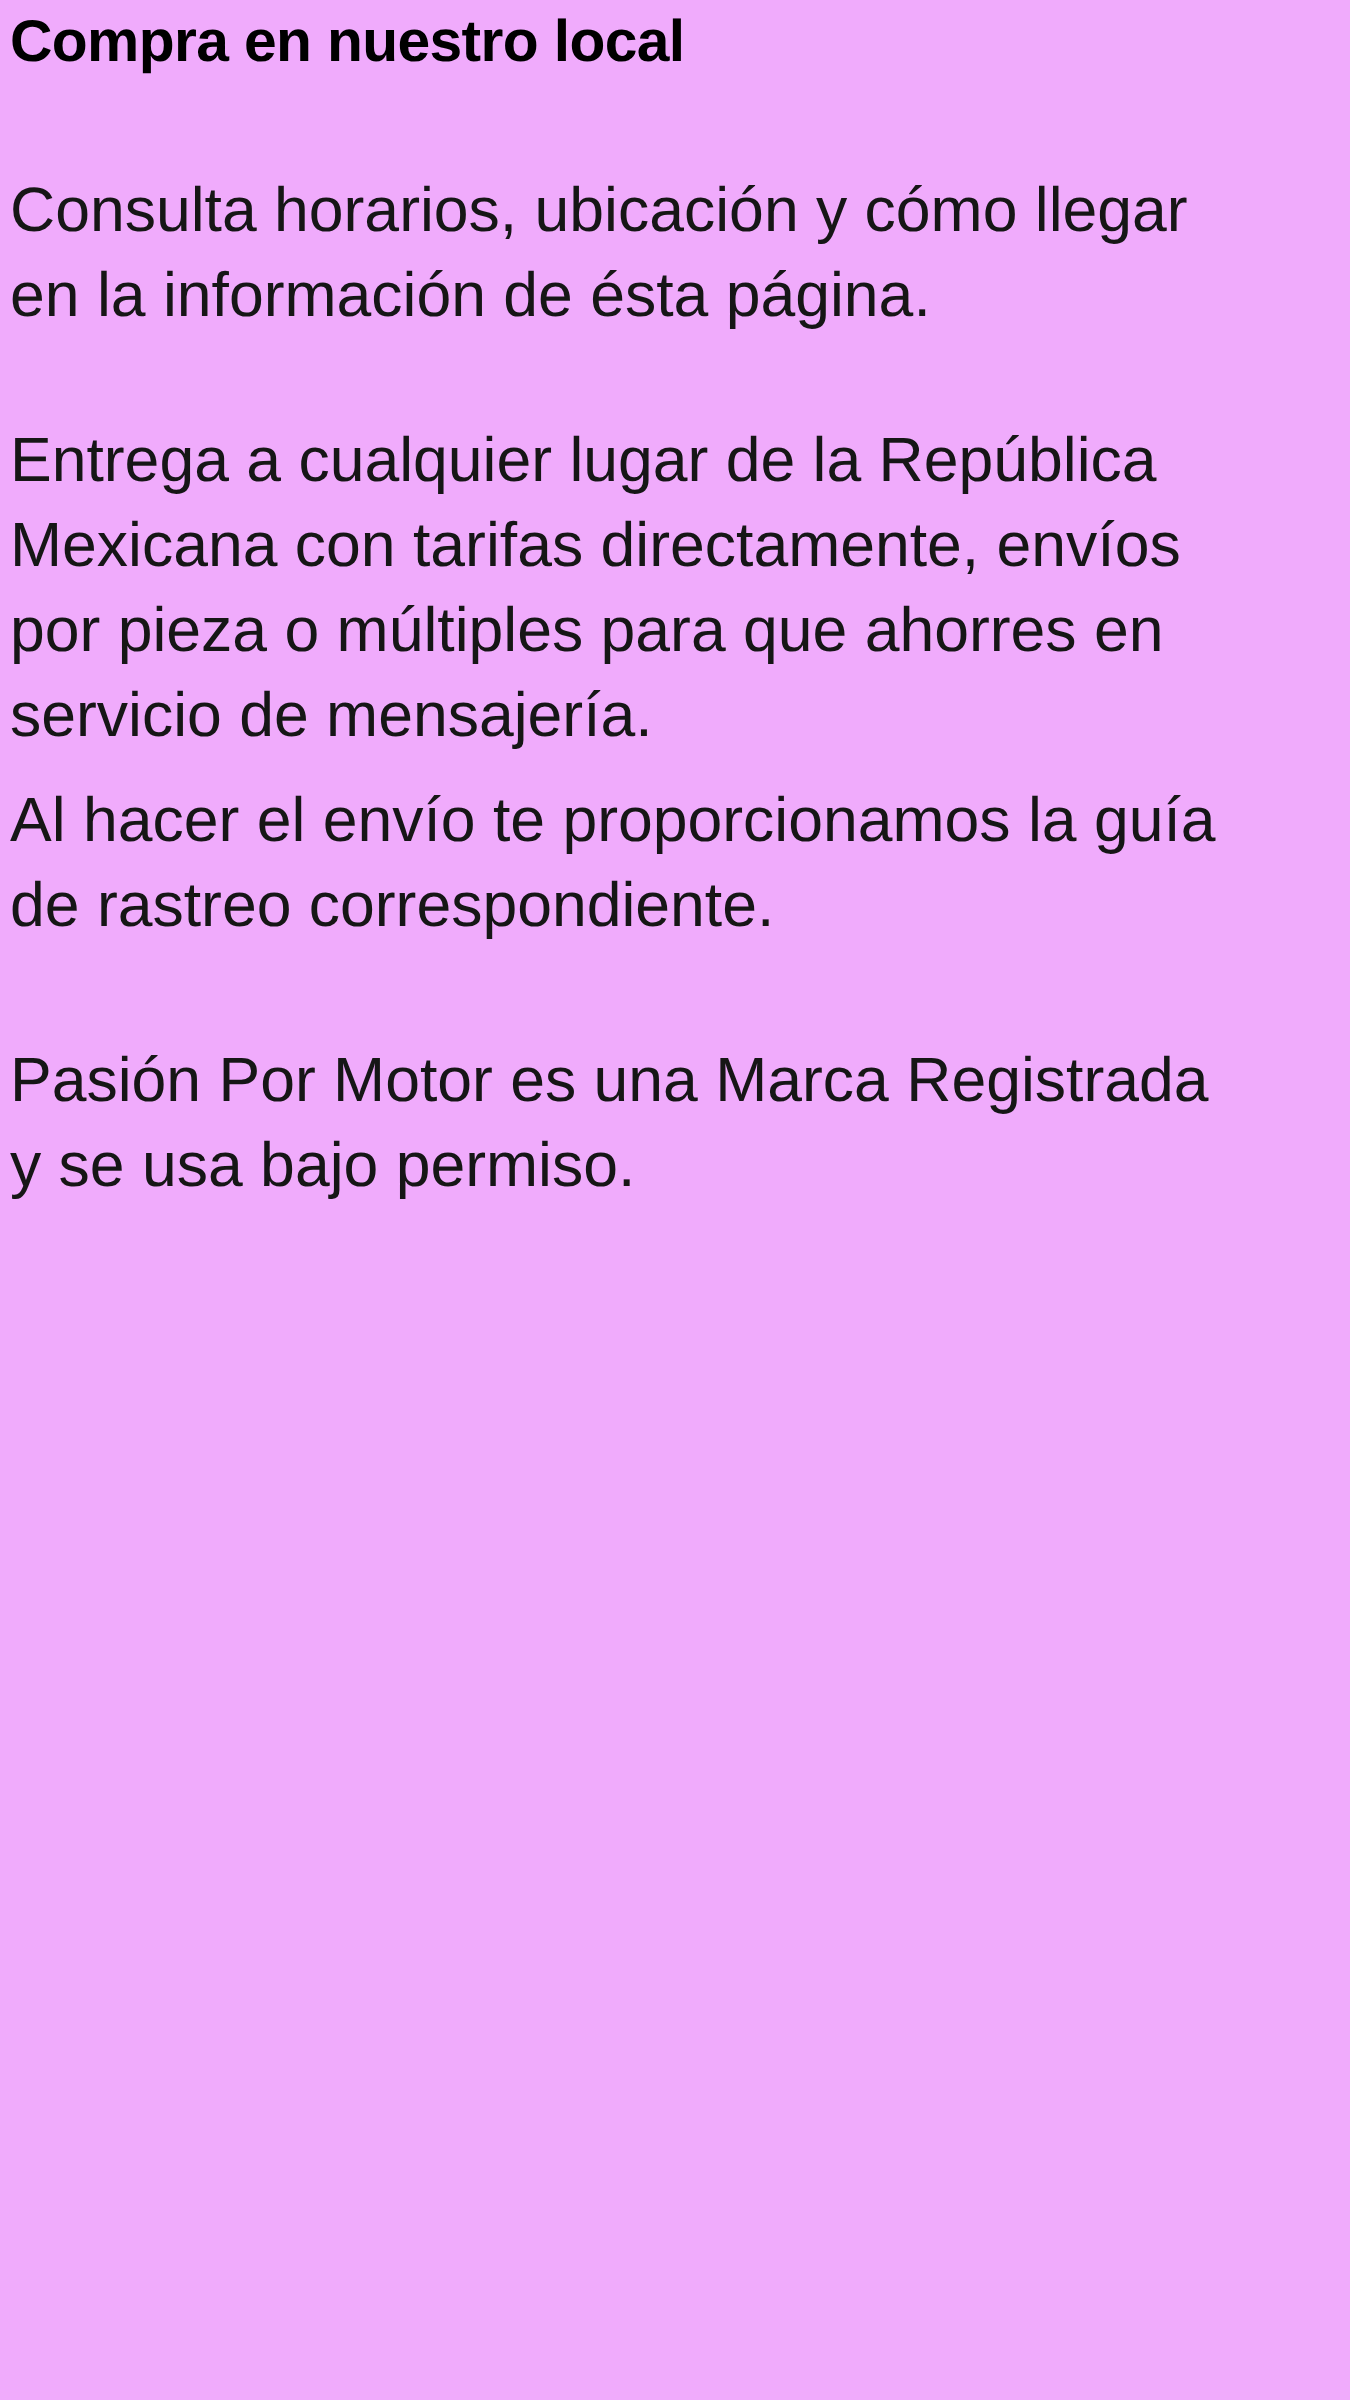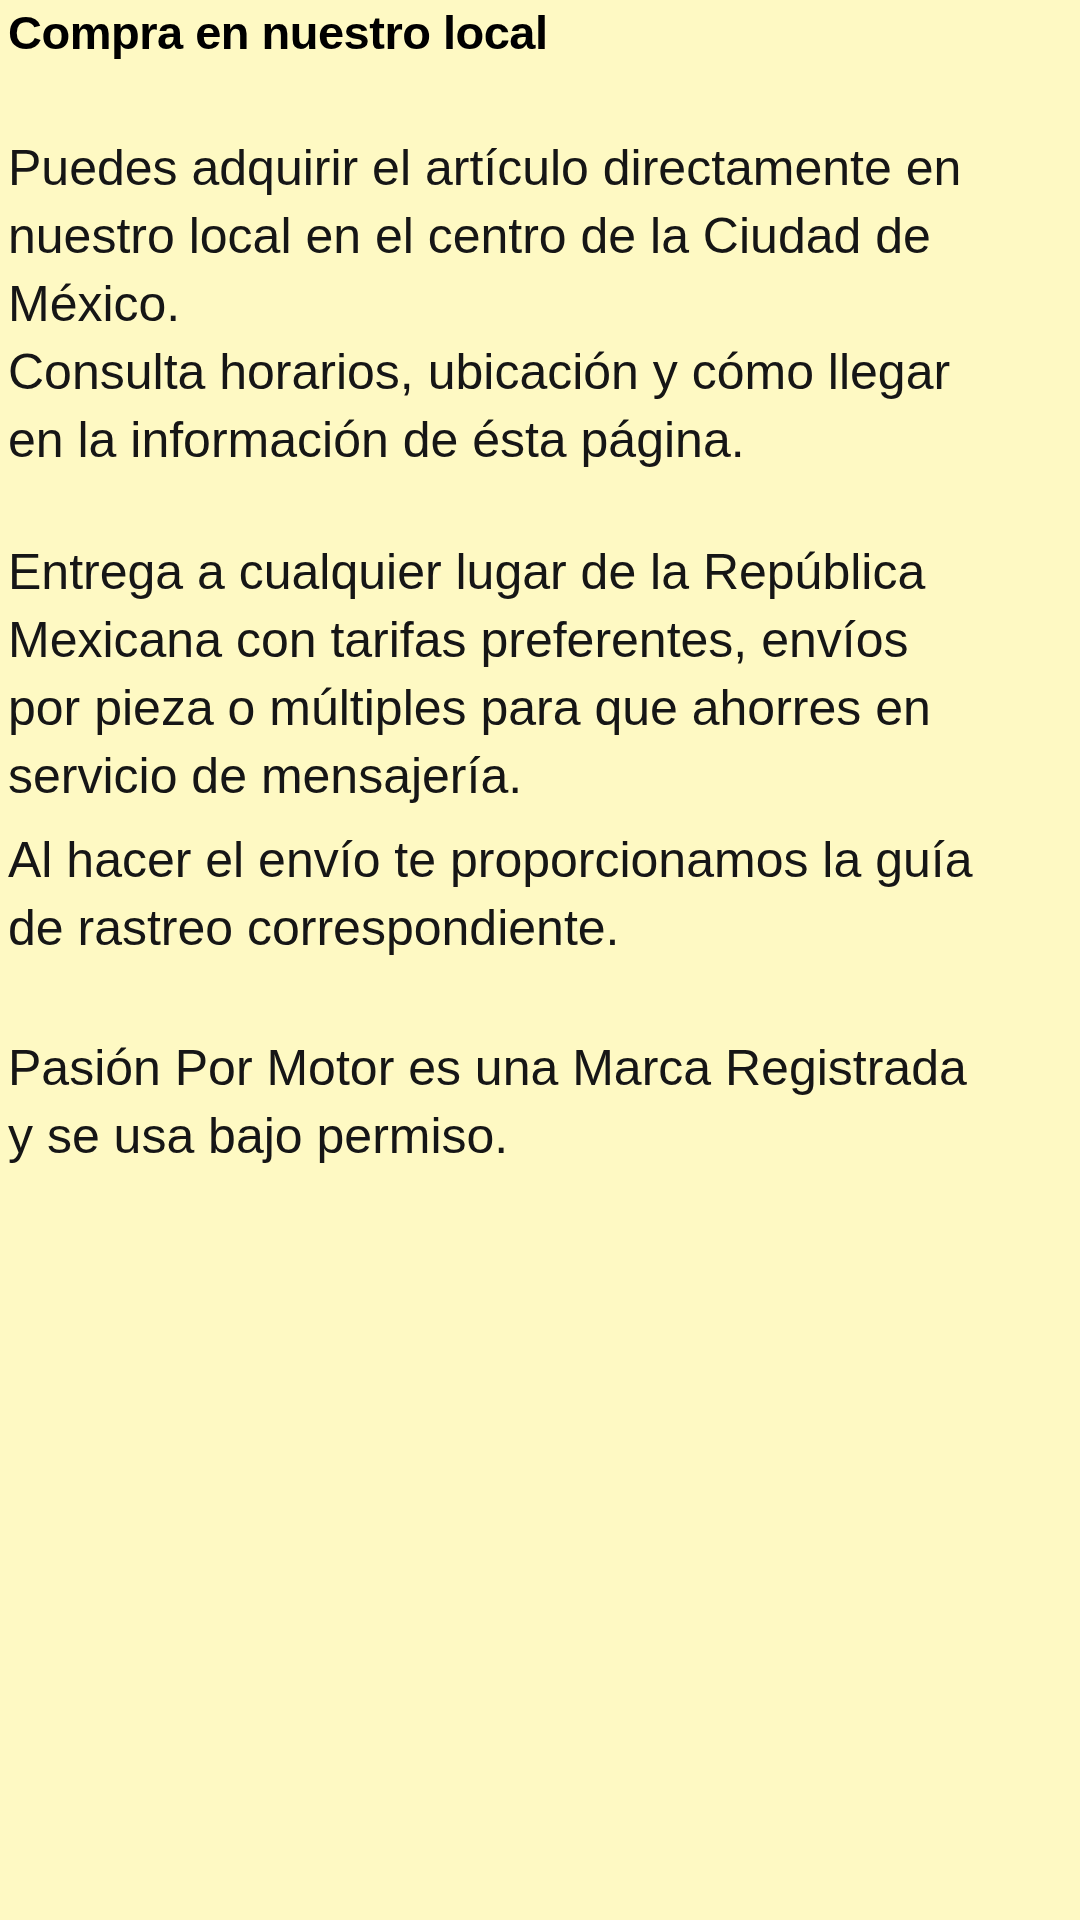--- a/index.html
+++ b/index.html
@@ -13,21 +13,21 @@
   body {
     font-family: "Liberation Sans", sans-serif;
     color: #161616;
     -webkit-font-smoothing: antialiased;
   }
   .page {
     box-sizing: border-box;
     width: 1080px;
     height: 1920px;
     padding: 4px 14px 0 8px;
-    background: #fef9c3;
+    background: #f0abfc;
   }
   .body-par {
     margin: 0;
     font-size: 50px;
     line-height: 68px;
     font-weight: 400;
     color: #161616;
     white-space: pre-line;
     letter-spacing: 0;
   }
@@ -56,32 +56,29 @@
   .p-guia       { margin-top: 16px; }
   .p-marca      { margin-top: 72px; }
 </style>
 </head>
 <body>
 
 <main class="page">
 
   <h2 class="heading h-local">Compra en nuestro local</h2>
 
-  <p class="body-par p-intro">Puedes adquirir el artículo directamente en
-nuestro local en el centro de la Ciudad de
-México.</p>
 
   <p class="body-par p-consulta">Consulta horarios, ubicación y cómo llegar
 en la información de ésta página.</p>
 
 
 
 
   <p class="body-par p-entrega">Entrega a cualquier lugar de la República
-Mexicana con tarifas preferentes, envíos
+Mexicana con tarifas directamente, envíos
 por pieza o múltiples para que ahorres en
 servicio de mensajería.</p>
 
   <p class="body-par p-guia">Al hacer el envío te proporcionamos la guía
 de rastreo correspondiente.</p>
 
   <p class="body-par p-marca">Pasión Por Motor es una Marca Registrada
 y se usa bajo permiso.</p>
 
 </main>

